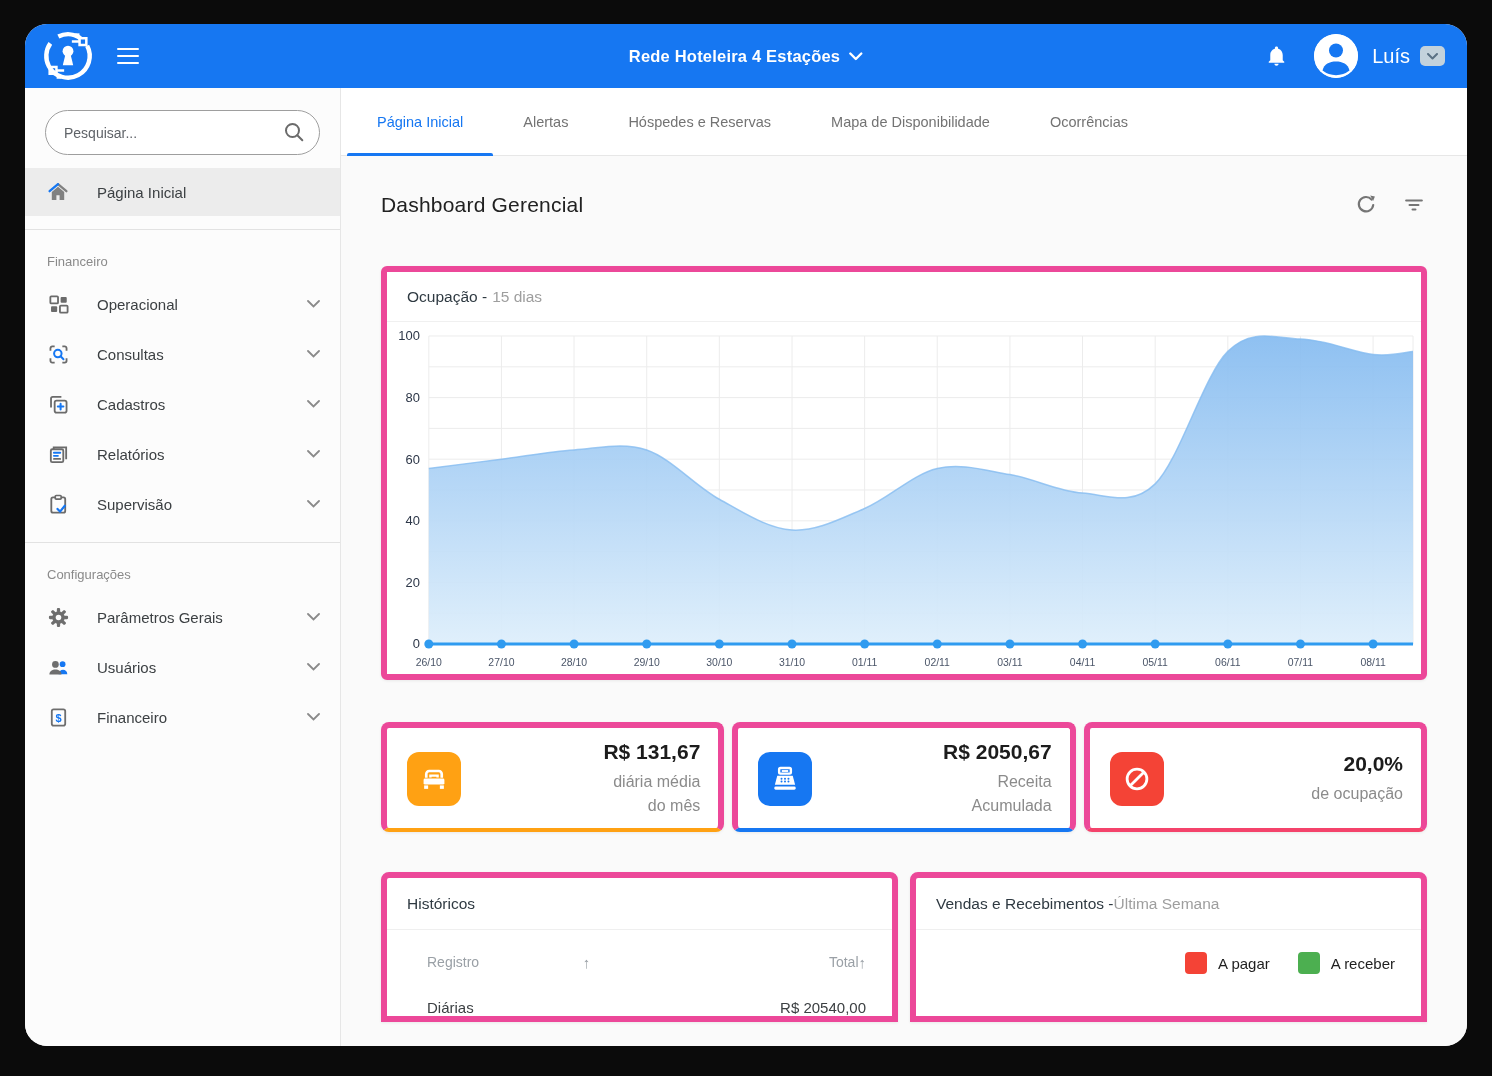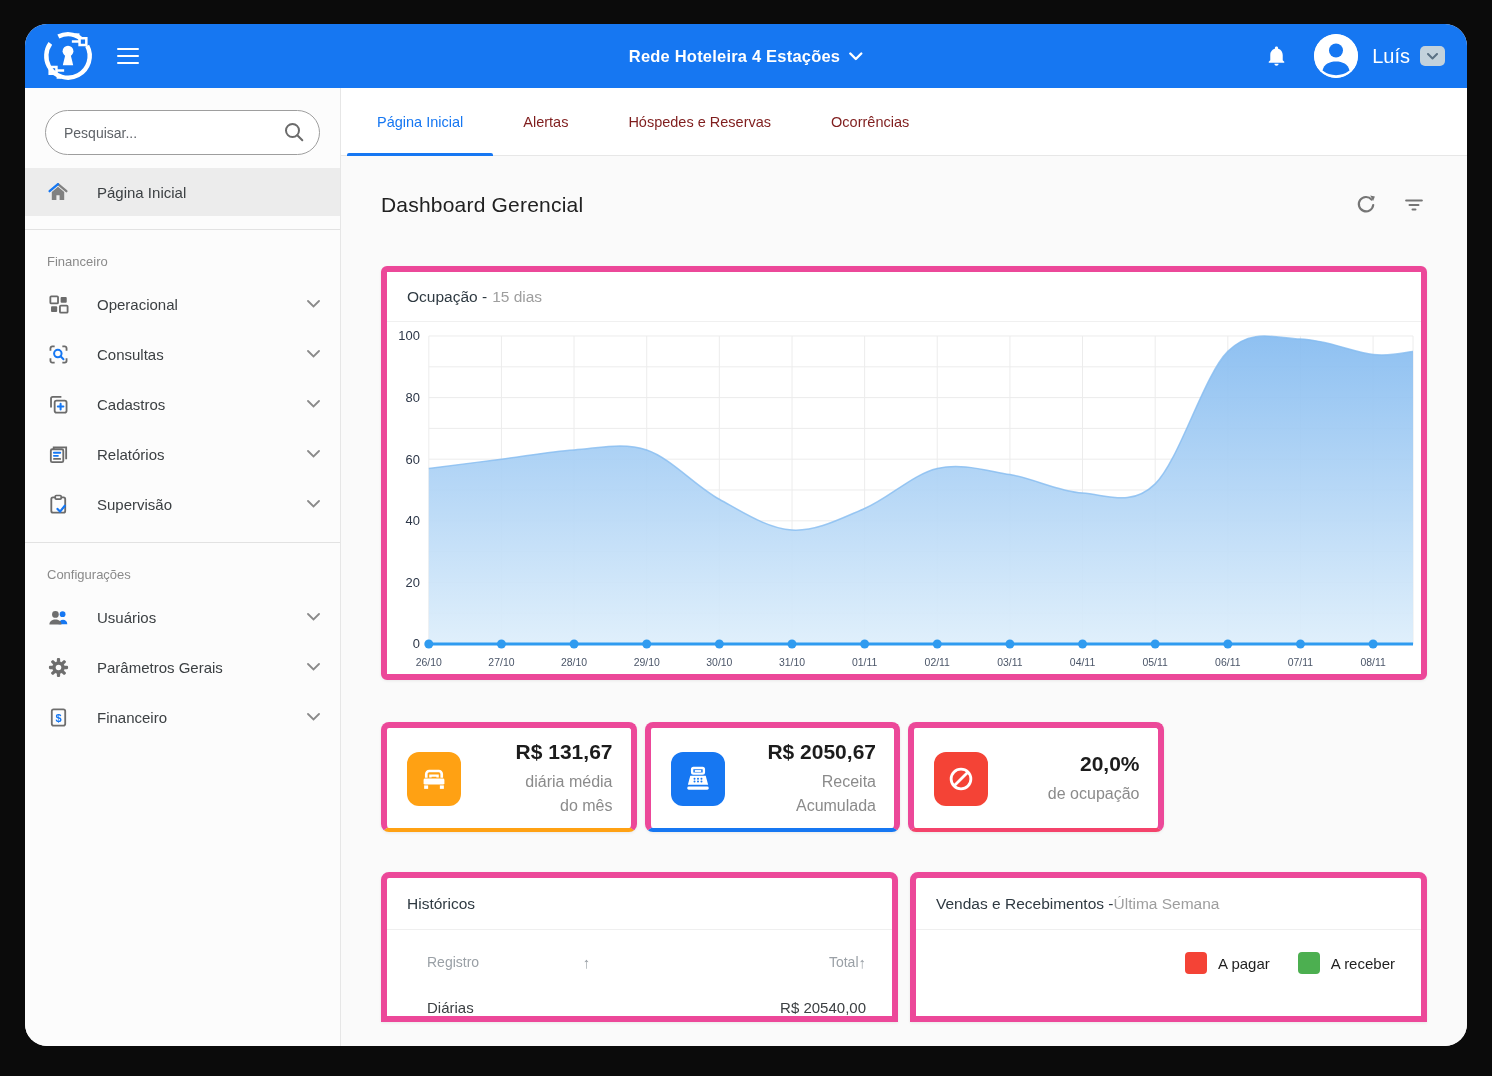--- a/index.html
+++ b/index.html
@@ -53,21 +53,21 @@
   .nav-item .nlabel { margin-left:26px; font-size:15px; color:#3c4043; }
   .nav-item .chev { margin-left:auto; display:flex; }
   .nav-item.active { background:#ececec; height:48px; margin-top:13px; }
   hr.divider { border:0; border-top:1px solid #e2e2e2; margin:13px 0 0; }
   .section-label { padding:24px 22px 10px; font-size:13px; color:#8a8a8a; font-weight:500; }
 
   
   .tabbar { flex:0 0 68px; background:#fff; border-bottom:1px solid #e7e7e7;
     display:flex; padding:0 20px 0 6px; }
   .tab { position:relative; padding:0 30px; display:flex; align-items:center;
-    font-size:14.5px; font-weight:500; color:#7f1d1d; background:none; border:none; cursor:pointer;
+    font-size:14.5px; font-weight:500; color:#737373; background:none; border:none; cursor:pointer;
     font-family:"Liberation Sans", sans-serif; }
   .tab.active { color:#1677F2; }
   .tab.active::after { content:""; position:absolute; left:0; right:0; bottom:-1px; height:3px;
     background:#1677F2; border-radius:2px 2px 0 0; }
 
   
   .content { flex:1; padding:36px 40px 0; overflow:hidden; }
   .page-head { display:flex; align-items:center; justify-content:space-between; }
   .page-title { font-size:21px; font-weight:500; color:#212121; letter-spacing:.2px; }
   .page-actions { display:flex; align-items:center; gap:22px; }
@@ -77,21 +77,21 @@
 
   .chart-card { margin-top:48px; }
   .chart-card-header { height:50px; display:flex; align-items:center; padding:0 20px;
     border-bottom:1px solid #f0f0f0; font-size:15.5px; }
   .chart-title { color:#2f3a42; font-weight:500; }
   .chart-subtitle { color:#9e9e9e; margin-left:5px; }
   #occ-chart { display:block; width:100%; height:352px; }
   #occ-chart text { font-family:"Liberation Sans", sans-serif; }
 
   
-  .stats-row { display:grid; grid-template-columns:repeat(4,1fr); gap:8px; margin-top:42px; }
+  .stats-row { display:grid; grid-template-columns:repeat(3,1fr); gap:8px; margin-top:42px; }
   .stat-card { height:110px; border-bottom-width:4px; border-bottom-style:solid;
     display:flex; align-items:center; justify-content:space-between; padding:14px 18px 12px 20px;
     border-radius:8px; }
   .stat-icon { width:54px; height:54px; border-radius:12px; display:flex; align-items:center; justify-content:center; }
   .stat-text { text-align:right; }
   .stat-value { font-size:21px; font-weight:700; color:#1c1c1c; }
   .stat-caption { font-size:16px; color:#8b8b8b; margin-top:6px; line-height:1.5; white-space:pre-line; }
 
   
   .bottom-row { display:grid; grid-template-columns:1fr 1fr; gap:12px; margin-top:40px; }
@@ -272,37 +272,20 @@
                 <path d="M1 1 L6.5 6.5 L12 1" fill="none" stroke="#8a8a8a" stroke-width="1.8" stroke-linecap="round"></path>
               </svg>
       </span>
     </div>
 
     <hr class="divider">
     <div class="section-label">Configurações</div>
 
     <div class="nav-item">
       <span class="nicon">
-        <svg width="24" height="23" viewBox="0 0 24 24">
-          <circle cx="16.8" cy="8.6" r="3" fill="#1677F2"></circle>
-          <path d="M12.6 19 c.2-3 2.3-4.6 4.6-4.6 2.5 0 4.5 1.7 4.5 4.6 Z" fill="#1677F2"></path>
-          <circle cx="9.3" cy="8.8" r="3.5" fill="#6e6e6e"></circle>
-          <path d="M3 19.2 c0-3.5 3.1-5.2 6.3-5.2 s6.3 1.7 6.3 5.2 Z" fill="#6e6e6e"></path>
-        </svg>
-      </span>
-      <span class="nlabel">Usuários</span>
-      <span class="chev">
-        <svg width="13" height="8" viewBox="0 0 13 8">
-                <path d="M1 1 L6.5 6.5 L12 1" fill="none" stroke="#8a8a8a" stroke-width="1.8" stroke-linecap="round"></path>
-              </svg>
-      </span>
-    </div>
-
-    <div class="nav-item">
-      <span class="nicon">
         <svg width="23" height="23" viewBox="0 0 24 24">
           <g fill="#6e6e6e">
             <circle cx="12" cy="12" r="6.6"></circle>
             <rect x="10.3" y="2" width="3.4" height="4.4" rx="1.2"></rect>
             <rect x="10.3" y="17.6" width="3.4" height="4.4" rx="1.2"></rect>
             <rect x="10.3" y="2" width="3.4" height="4.4" rx="1.2" transform="rotate(45 12 12)"></rect>
             <rect x="10.3" y="17.6" width="3.4" height="4.4" rx="1.2" transform="rotate(45 12 12)"></rect>
             <rect x="10.3" y="2" width="3.4" height="4.4" rx="1.2" transform="rotate(90 12 12)"></rect>
             <rect x="10.3" y="17.6" width="3.4" height="4.4" rx="1.2" transform="rotate(90 12 12)"></rect>
             <rect x="10.3" y="2" width="3.4" height="4.4" rx="1.2" transform="rotate(135 12 12)"></rect>
@@ -314,40 +297,58 @@
       <span class="nlabel">Parâmetros Gerais</span>
       <span class="chev">
         <svg width="13" height="8" viewBox="0 0 13 8">
                 <path d="M1 1 L6.5 6.5 L12 1" fill="none" stroke="#8a8a8a" stroke-width="1.8" stroke-linecap="round"></path>
               </svg>
       </span>
     </div>
 
     <div class="nav-item">
       <span class="nicon">
+        <svg width="24" height="23" viewBox="0 0 24 24">
+          <circle cx="16.8" cy="8.6" r="3" fill="#1677F2"></circle>
+          <path d="M12.6 19 c.2-3 2.3-4.6 4.6-4.6 2.5 0 4.5 1.7 4.5 4.6 Z" fill="#1677F2"></path>
+          <circle cx="9.3" cy="8.8" r="3.5" fill="#6e6e6e"></circle>
+          <path d="M3 19.2 c0-3.5 3.1-5.2 6.3-5.2 s6.3 1.7 6.3 5.2 Z" fill="#6e6e6e"></path>
+        </svg>
+      </span>
+      <span class="nlabel">Usuários</span>
+      <span class="chev">
+        <svg width="13" height="8" viewBox="0 0 13 8">
+                <path d="M1 1 L6.5 6.5 L12 1" fill="none" stroke="#8a8a8a" stroke-width="1.8" stroke-linecap="round"></path>
+              </svg>
+      </span>
+    </div>
+
+    <div class="nav-item">
+      <span class="nicon">
         <svg width="23" height="23" viewBox="0 0 24 24">
           <rect x="5" y="3.5" width="14" height="17" rx="2" fill="none" stroke="#6e6e6e" stroke-width="1.9"></rect>
           <text x="12" y="16.4" text-anchor="middle" font-size="11.5" font-weight="bold" fill="#1677F2" font-family="Liberation Sans, sans-serif">$</text>
         </svg>
       </span>
       <span class="nlabel">Financeiro</span>
       <span class="chev">
         <svg width="13" height="8" viewBox="0 0 13 8">
                 <path d="M1 1 L6.5 6.5 L12 1" fill="none" stroke="#8a8a8a" stroke-width="1.8" stroke-linecap="round"></path>
               </svg>
       </span>
     </div>
   </aside>
 
   <section class="main">
 
     <nav class="tabbar">
       <button class="tab active">Página Inicial</button>
       <button class="tab">Alertas</button>
       <button class="tab">Hóspedes e Reservas</button>
+      <button class="tab">Mapa de Disponibilidade</button>
       <button class="tab">Ocorrências</button>
     </nav>
 
     <div class="content">
 
       <div class="page-head">
         <h1 class="page-title">Dashboard Gerencial</h1>
         <div class="page-actions">
           <button class="icon-btn">
             <svg width="22" height="22" viewBox="0 0 22 22">

